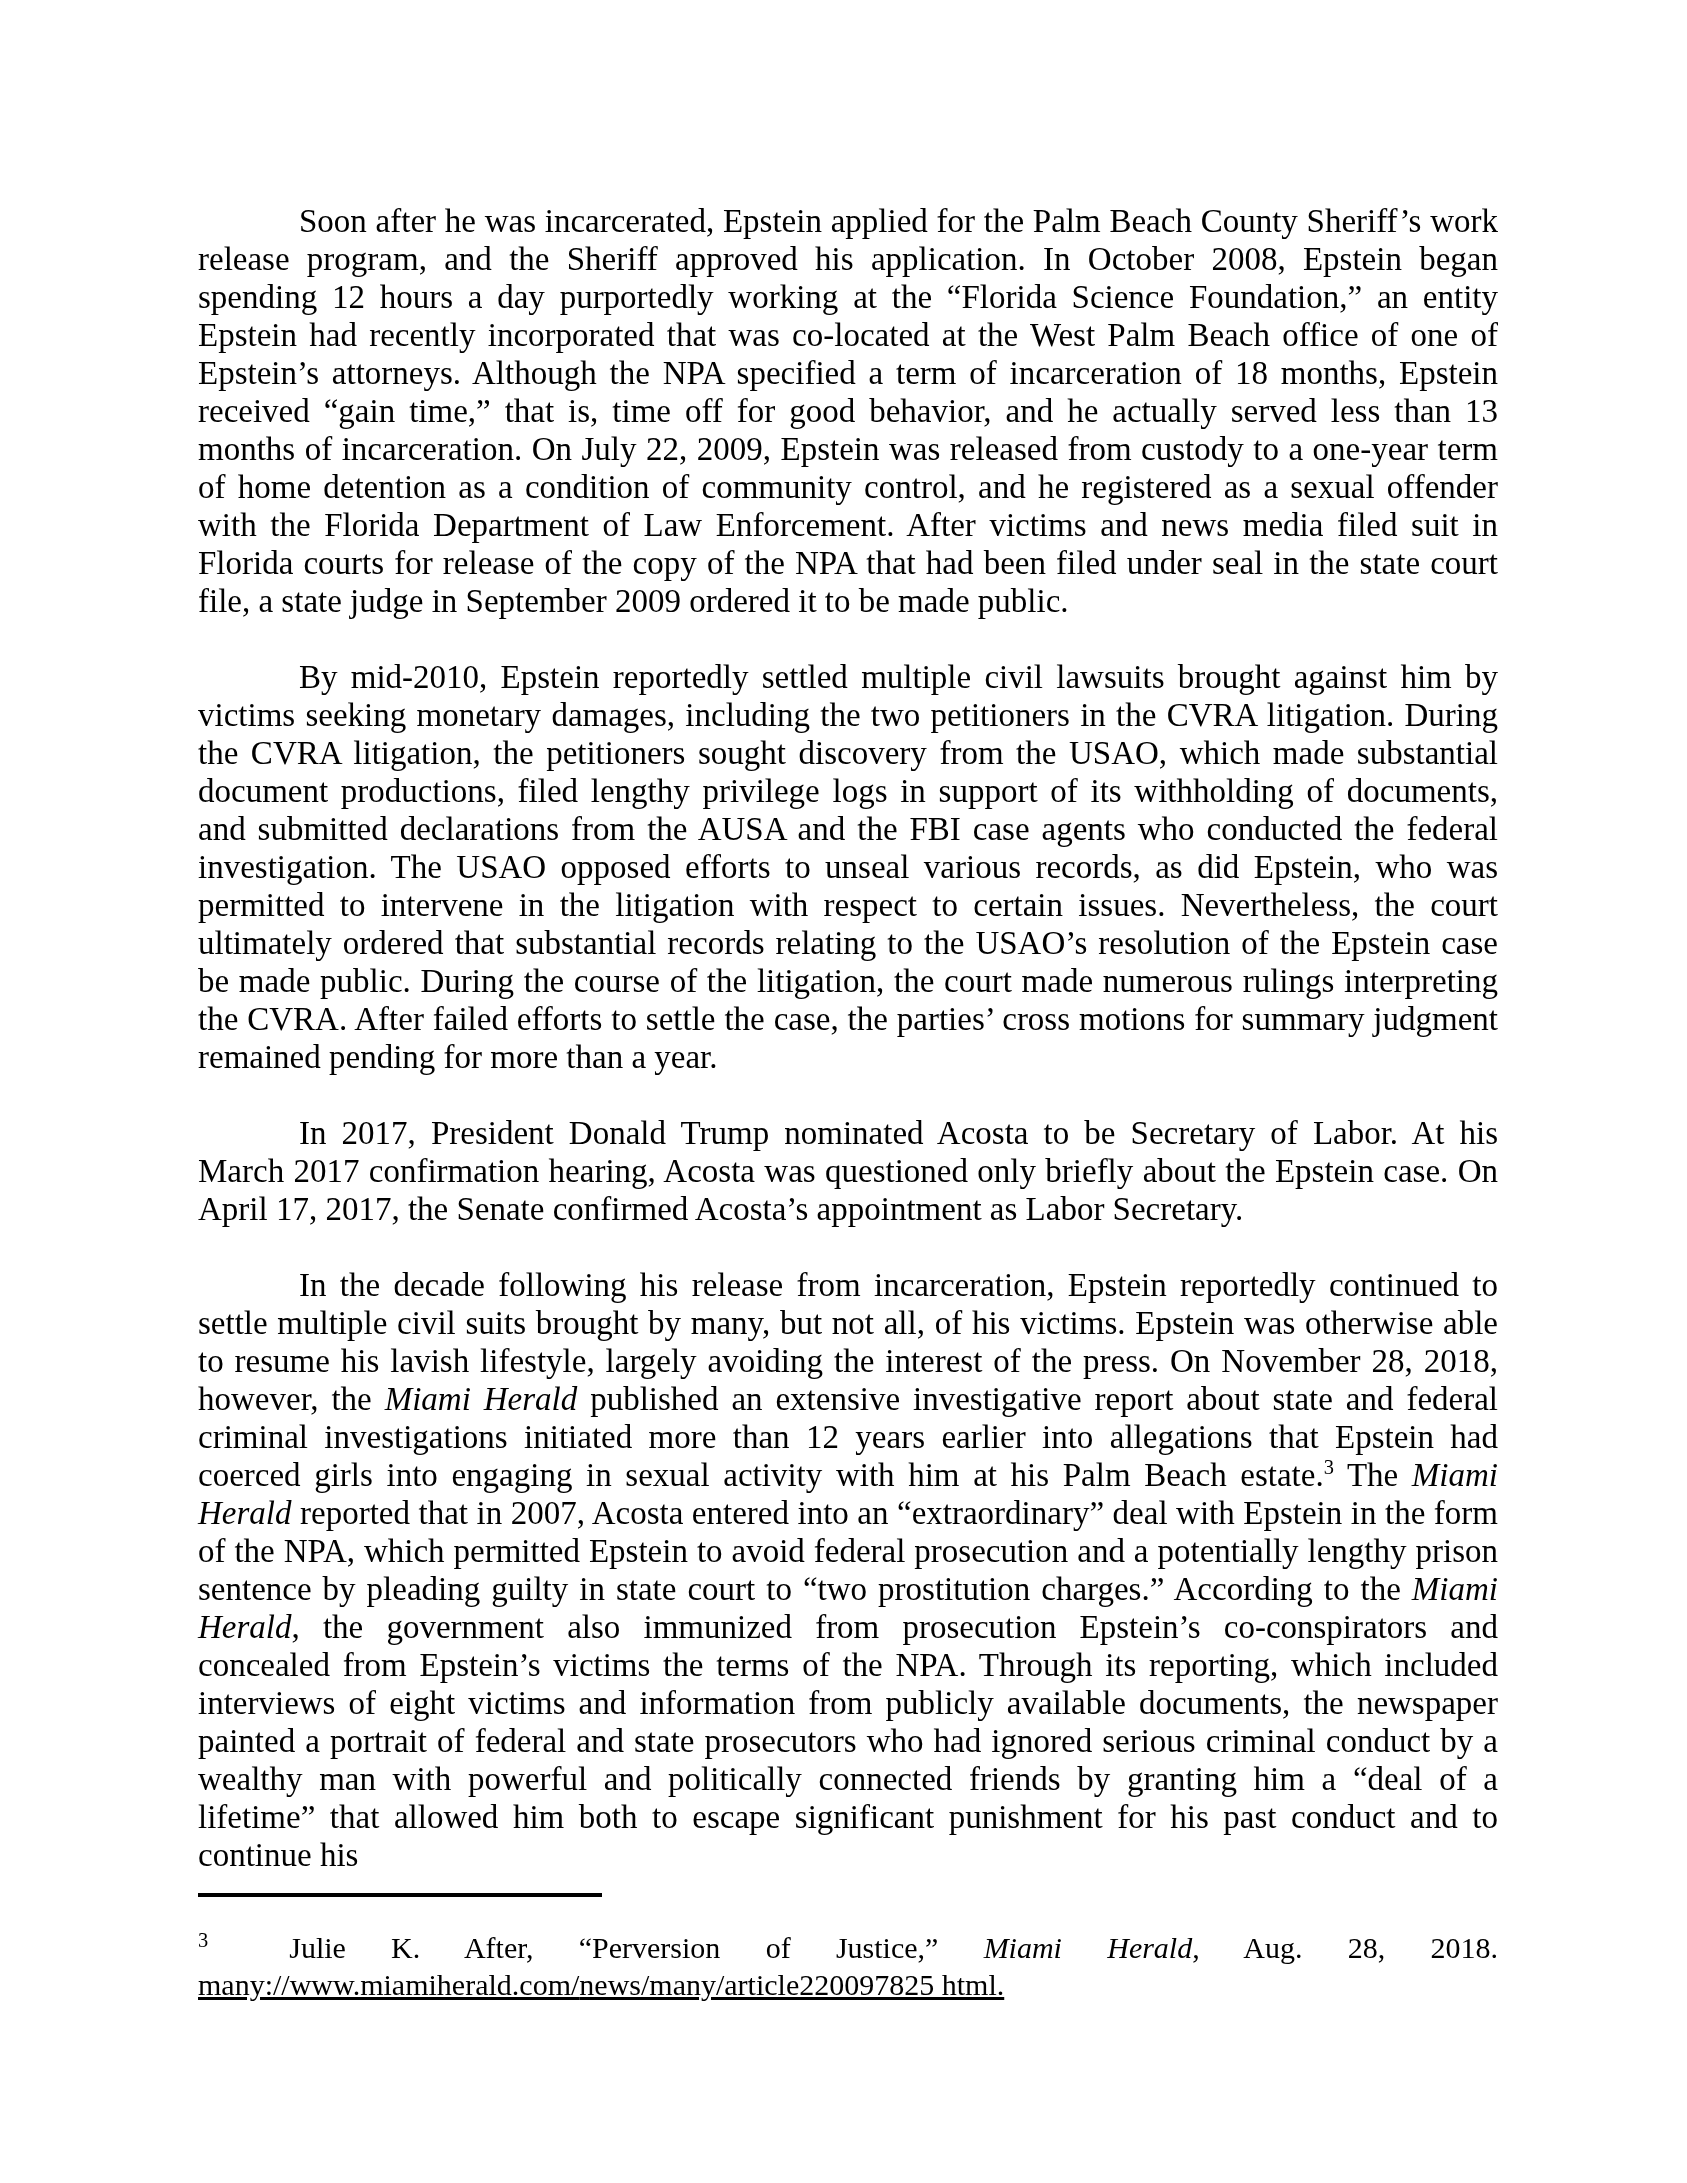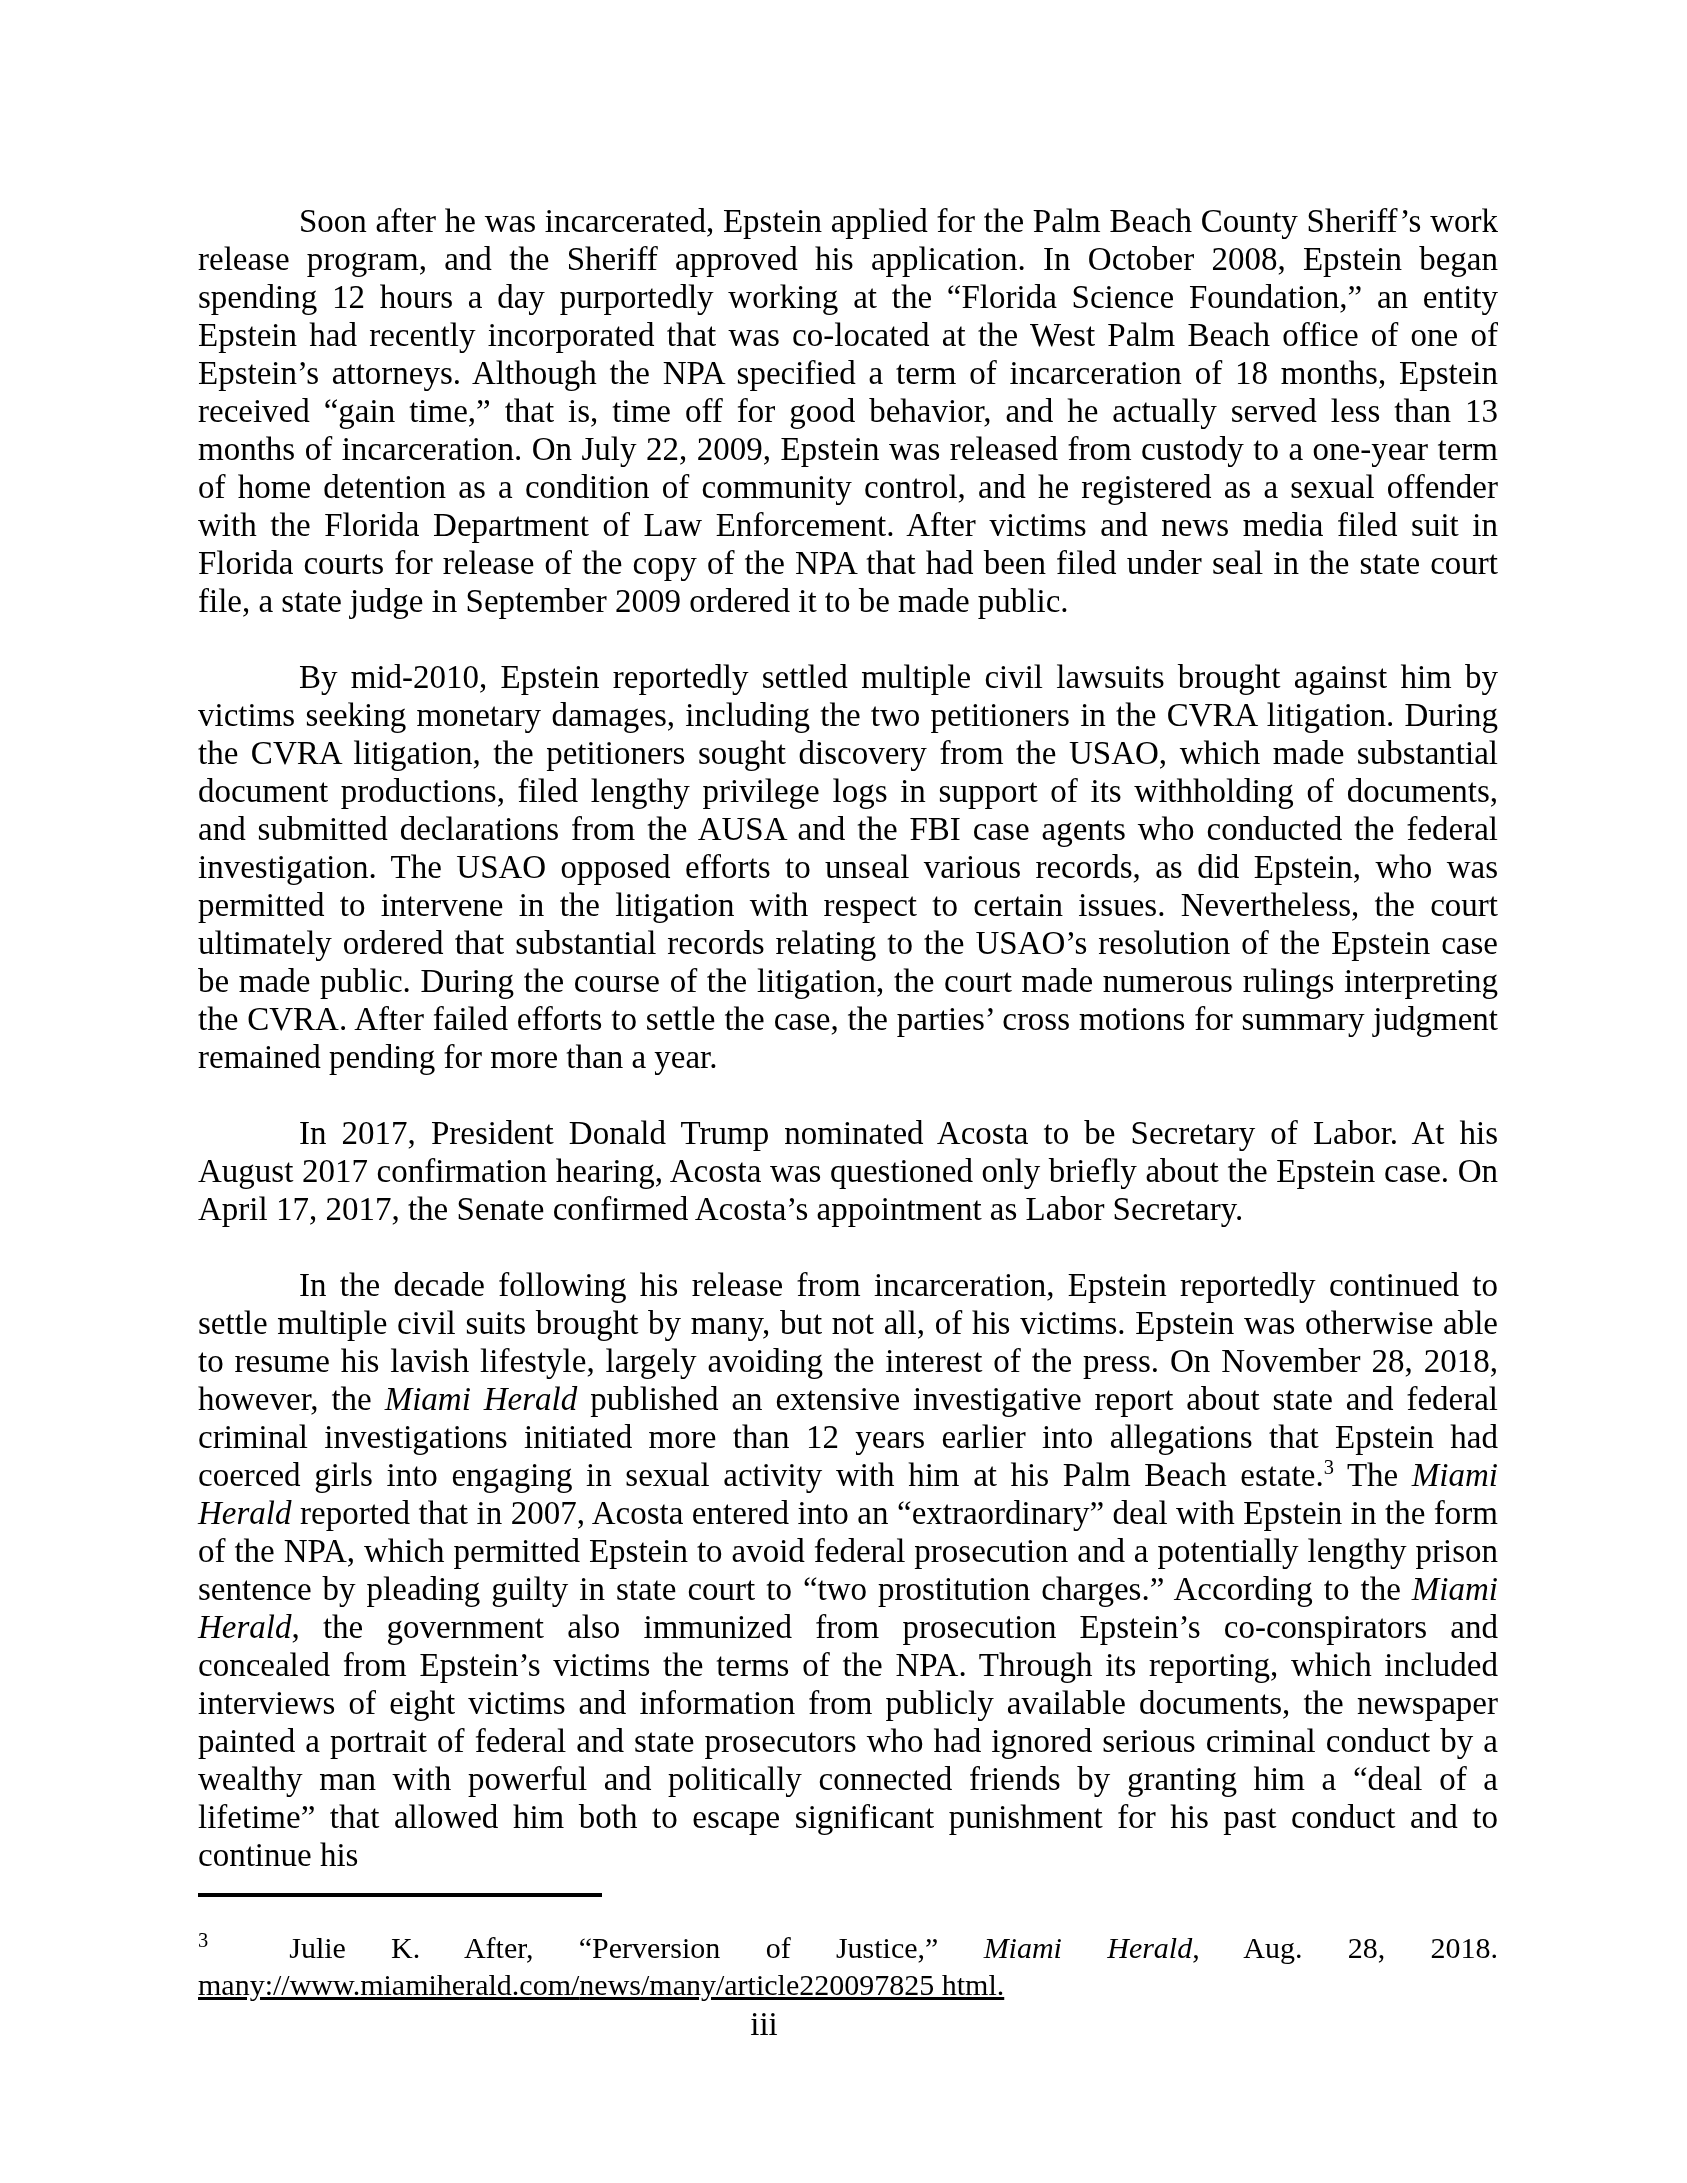--- a/index.html
+++ b/index.html
@@ -77,27 +77,26 @@
   }
 </style>
 </head>
 <body>
 
 <div class="page">
 
   <main class="body-text" id="paragraphs">
       <p class="para"><span>Soon after he was incarcerated, Epstein applied for the Palm Beach County Sheriff’s work release program, and the Sheriff approved his application.  In October 2008, Epstein began spending 12 hours a day purportedly working at the “Florida Science Foundation,” an entity Epstein had recently incorporated that was co-located at the West Palm Beach office of one of Epstein’s attorneys.  Although the NPA specified a term of incarceration of 18 months, Epstein received “gain time,” that is, time off for good behavior, and he actually served less than 13 months of incarceration.  On July 22, 2009, Epstein was released from custody to a one-year term of home detention as a condition of community control, and he registered as a sexual offender with the Florida Department of Law Enforcement.  After victims and news media filed suit in Florida courts for release of the copy of the NPA that had been filed under seal in the state court file, a state judge in September 2009 ordered it to be made public.</span></p>
       <p class="para"><span>By mid-2010, Epstein reportedly settled multiple civil lawsuits brought against him by victims seeking monetary damages, including the two petitioners in the CVRA litigation.  During the CVRA litigation, the petitioners sought discovery from the USAO, which made substantial document productions, filed lengthy privilege logs in support of its withholding of documents, and submitted declarations from the AUSA and the FBI case agents who conducted the federal investigation.  The USAO opposed efforts to unseal various records, as did Epstein, who was permitted to intervene in the litigation with respect to certain issues.  Nevertheless, the court ultimately ordered that substantial records relating to the USAO’s resolution of the Epstein case be made public.  During the course of the litigation, the court made numerous rulings interpreting the CVRA.  After failed efforts to settle the case, the parties’ cross motions for summary judgment remained pending for more than a year.</span></p>
-      <p class="para"><span>In 2017, President Donald Trump nominated Acosta to be Secretary of Labor.  At his August 2017 confirmation hearing, Acosta was questioned only briefly about the Epstein case.  On April 17, 2017, the Senate confirmed Acosta’s appointment as Labor Secretary.</span></p>
+      <p class="para"><span>In 2017, President Donald Trump nominated Acosta to be Secretary of Labor.  At his March 2017 confirmation hearing, Acosta was questioned only briefly about the Epstein case.  On April 17, 2017, the Senate confirmed Acosta’s appointment as Labor Secretary.</span></p>
       <p class="para"><span>In the decade following his release from incarceration, Epstein reportedly continued to settle multiple civil suits brought by many, but not all, of his victims.  Epstein was otherwise able to resume his lavish lifestyle, largely avoiding the interest of the press.  On November 28, 2018, however, the </span><em>Miami Herald</em><span> published an extensive investigative report about state and federal criminal investigations initiated more than 12 years earlier into allegations that Epstein had coerced girls into engaging in sexual activity with him at his Palm Beach estate.</span><sup class="fn-ref">3</sup><span>  The </span><em>Miami Herald</em><span> reported that in 2007, Acosta entered into an “extraordinary” deal with Epstein in the form of the NPA, which permitted Epstein to avoid federal prosecution and a potentially lengthy prison sentence by pleading guilty in state court to “two prostitution charges.”  According to the </span><em>Miami Herald</em><span>, the government also immunized from prosecution Epstein’s co-conspirators and concealed from Epstein’s victims the terms of the NPA.  Through its reporting, which included interviews of eight victims and information from publicly available documents, the newspaper painted a portrait of federal and state prosecutors who had ignored serious criminal conduct by a wealthy man with powerful and politically connected friends by granting him a “deal of a lifetime” that allowed him both to escape significant punishment for his past conduct and to continue his</span></p>
     </main>
 
   <footer class="footnote-area">
     <div class="footnote-rule"></div>
     <div class="footnote">
       <sup class="fn-marker">3</sup><span class="fn-tab"></span><span id="footnote-runs"><span>Julie K. After, “Perversion of Justice,” </span><em>Miami Herald</em><span>, Aug. 28, 2018.  </span><span class="link">many://www.miamiherald.com/</span><wbr><span class="link">news/many/article220097825 html.</span></span>
     </div>
   </footer>
 
-  <div class="page-number">iii</div>
 
 </div>
 
 
 </body></html>

